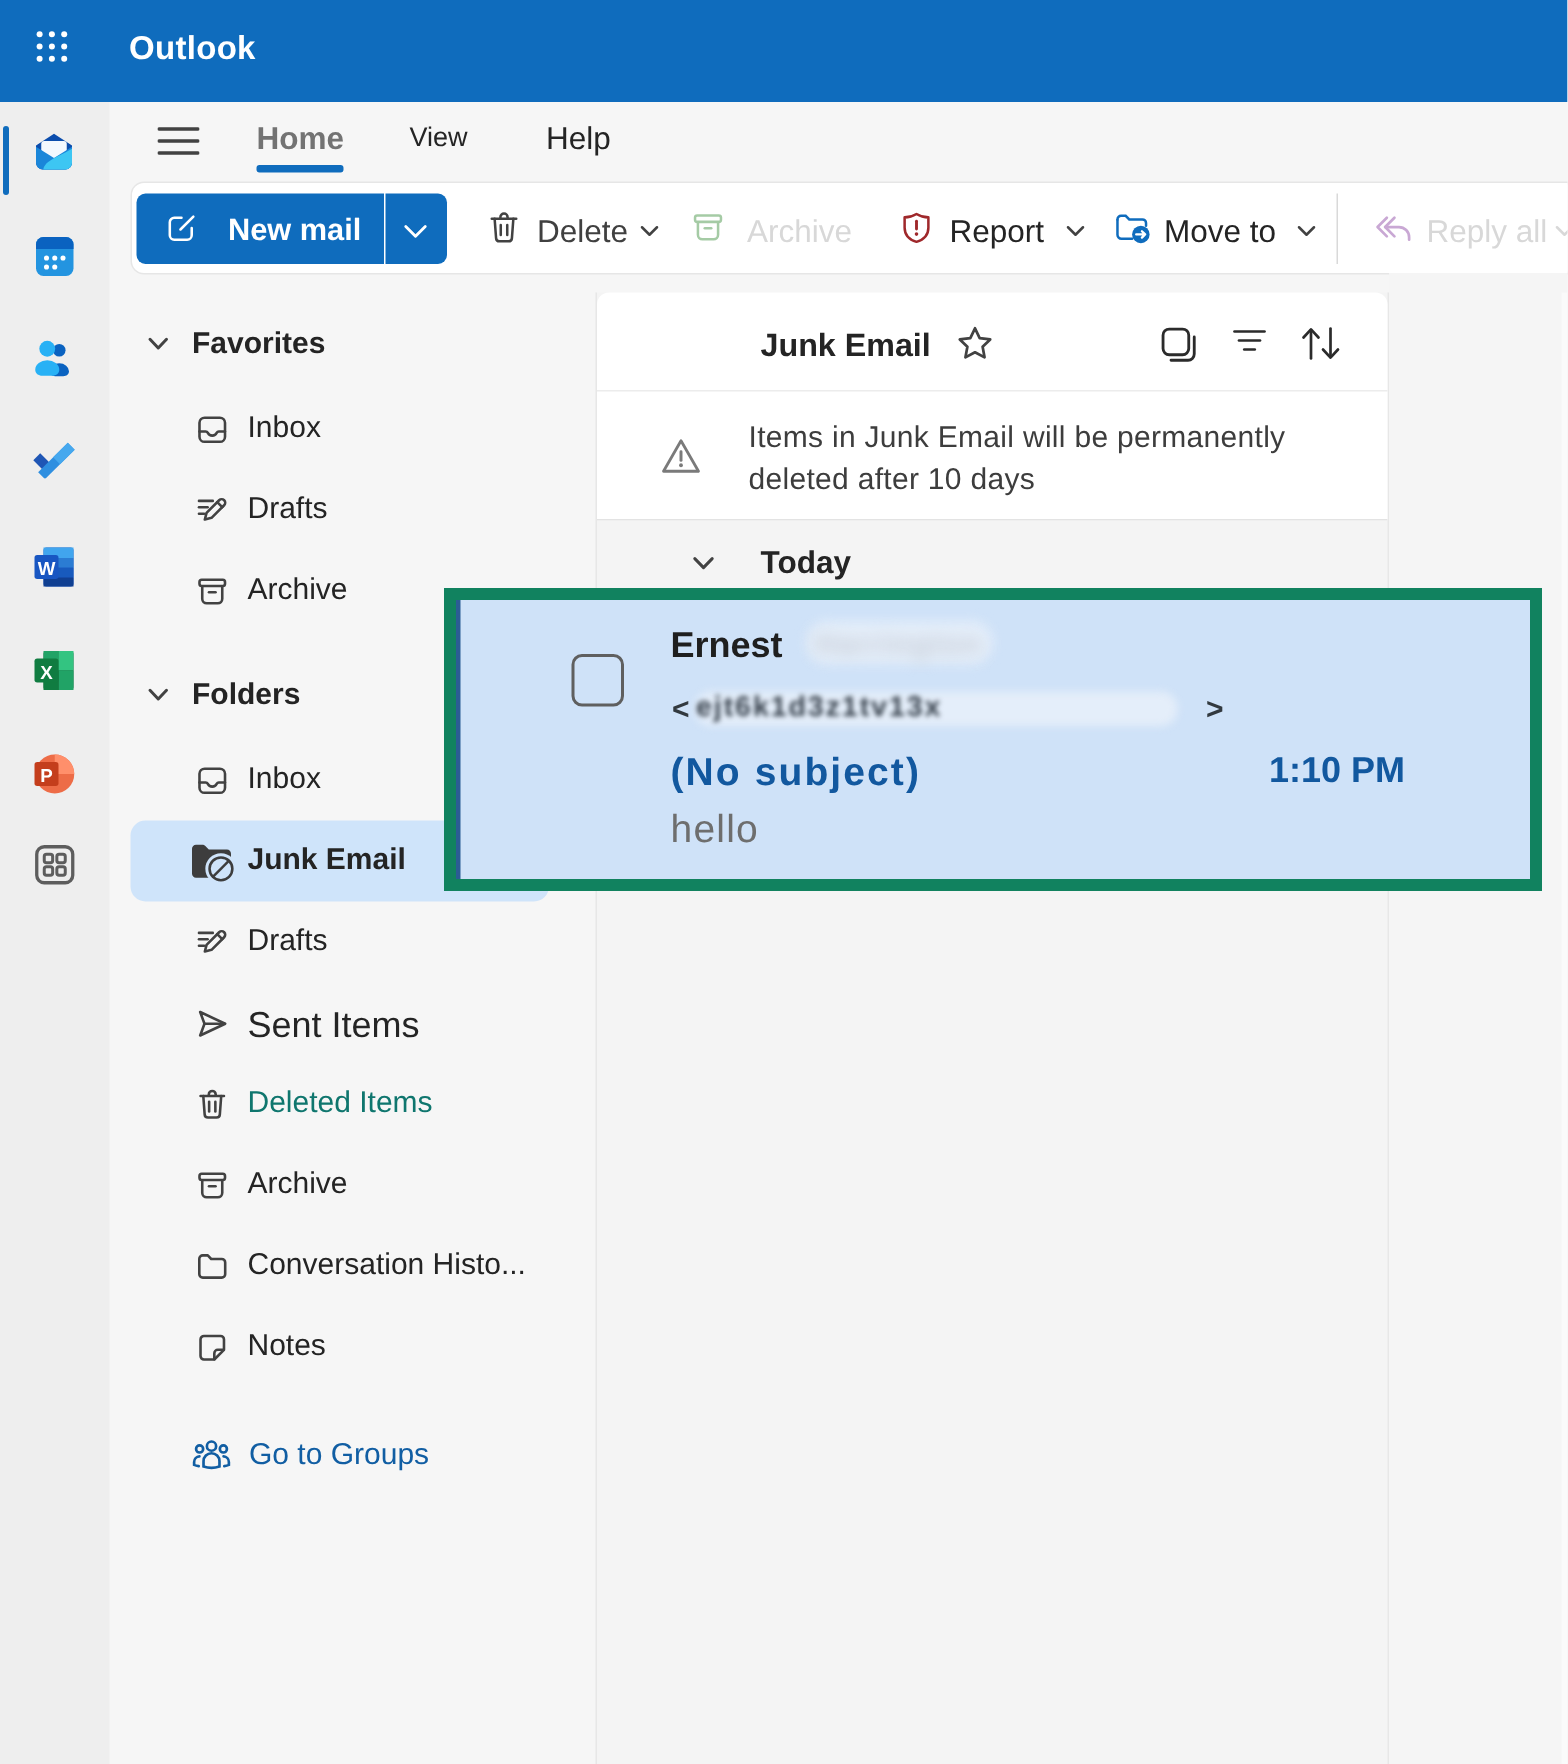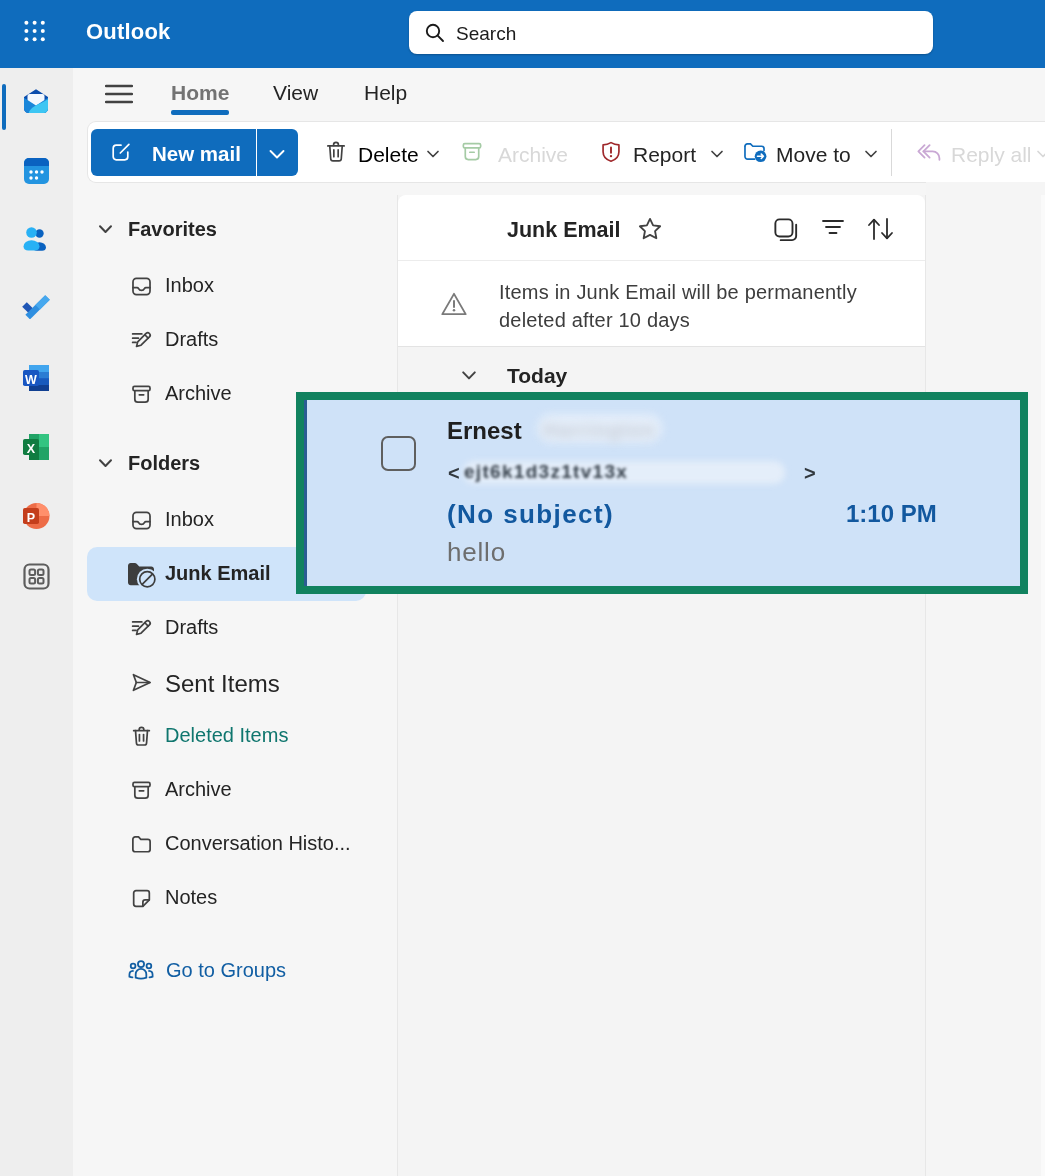--- a/index.html
+++ b/index.html
@@ -21,27 +21,20 @@
         <circle cx="26.8" cy="10.8" r="2"></circle>
       <circle cx="10.4" cy="19" r="2"></circle>
         <circle cx="18.6" cy="19" r="2"></circle>
         <circle cx="26.8" cy="19" r="2"></circle>
       <circle cx="10.4" cy="27.2" r="2"></circle>
         <circle cx="18.6" cy="27.2" r="2"></circle>
         <circle cx="26.8" cy="27.2" r="2"></circle>
     </g>
   </svg>
   <div class="abs" style="left:86px;top:19px;font-size:22px;font-weight:bold;color:#ffffff;letter-spacing:0.2px;">Outlook</div>
-  <div class="abs" id="searchbox" style="left:409px;top:11px;width:524px;height:43px;background:#ffffff;border-radius:8px;box-shadow:0 1px 2px rgba(0,0,0,0.25);">
-    <svg class="abs" style="left:14px;top:10px;" width="23" height="23" viewBox="0 0 23 23">
-      <circle cx="10" cy="10" r="6.2" fill="none" stroke="#1b1b1b" stroke-width="1.9"></circle>
-      <line x1="14.7" y1="14.7" x2="20" y2="20" stroke="#1b1b1b" stroke-width="1.9" stroke-linecap="round"></line>
-    </svg>
-    <div class="abs" style="left:47px;top:12px;font-size:19px;color:#1b1b1b;">Search</div>
-  </div>
 </div>
 
 <div class="abs" id="rail" style="left:0;top:68px;width:73px;height:1108px;background:#eeeeee;">
   <div class="abs" style="left:2px;top:16px;width:4px;height:46px;border-radius:3px;background:#0f6cbd;"></div>
 
   <svg class="abs" style="left:22px;top:19px;" width="28" height="28" viewBox="0 0 28 28">
     <path d="M2 10 L14 2.2 26 10 V21.5 A4.5 4.5 0 0 1 21.5 26 H6.5 A4.5 4.5 0 0 1 2 21.5 Z" fill="#0b4dad"></path>
     <rect x="5.5" y="7" width="17" height="13" rx="2" fill="#f3f8fe"></rect>
     <path d="M2 10.8 L14 18.4 26 10.8 V21.5 A4.5 4.5 0 0 1 21.5 26 H6.5 A4.5 4.5 0 0 1 2 21.5 Z" fill="#1a86d9"></path>
     <path d="M26 12.2 V21.5 A4.5 4.5 0 0 1 21.5 26 H6.8 C7.6 21.8 12.2 19.3 16.8 17 C19.9 15.5 23.3 13.8 26 12.2 Z" fill="#3dc6f3"></path>
@@ -110,21 +103,21 @@
 
 <svg class="abs" style="left:105px;top:84px;" width="28" height="20" viewBox="0 0 28 20">
   <g stroke="#424242" stroke-width="2.3" stroke-linecap="round">
     <line x1="1" y1="2" x2="27" y2="2"></line>
       <line x1="1" y1="10" x2="27" y2="10"></line>
       <line x1="1" y1="18" x2="27" y2="18"></line>
   </g>
 </svg>
 <div class="abs" style="left:171px;top:81px;font-size:21px;font-weight:bold;color:#737373;">Home</div>
 <div class="abs" style="left:171px;top:110px;width:58px;height:4.5px;border-radius:2px;background:#0f6cbd;"></div>
-<div class="abs" style="left:273px;top:81px;font-size:21px;color:#242424;">View</div>
+<div class="abs" style="left:273px;top:81px;font-size:18px;color:#242424;">View</div>
 <div class="abs" style="left:364px;top:81px;font-size:21px;color:#242424;">Help</div>
 
 <div class="abs" id="cmdbar" style="left:88px;top:122px;width:970px;height:60px;background:#ffffff;border-radius:8px;box-shadow:0 0 0 1px #e6e6e6;">
 
   <div class="abs" style="left:3px;top:7px;width:165px;height:47px;background:#0f6cbd;border-radius:6px 0 0 6px;"></div>
   <div class="abs" style="left:169px;top:7px;width:41px;height:47px;background:#0f6cbd;border-radius:0 6px 6px 0;"></div>
   <svg class="abs" style="left:22px;top:19px;" width="22" height="22" viewBox="0 0 22 22">
     <path d="M17.8 11v4.8a3 3 0 0 1-3 3H6.2a3 3 0 0 1-3-3V7.2a3 3 0 0 1 3-3H11" fill="none" stroke="#fff" stroke-width="1.7" stroke-linecap="round"></path>
     <path d="M10.3 12 L18.9 3.4" fill="none" stroke="#fff" stroke-width="1.7" stroke-linecap="round"></path>
   </svg>
@@ -135,21 +128,21 @@
 
   <svg class="abs" style="left:236px;top:18px;" width="24" height="24" viewBox="0 0 20 20">
     <g fill="none" stroke="#424242" stroke-width="1.4" stroke-linecap="round">
       <path d="M8 4.5V4a2 2 0 0 1 2-2h0a2 2 0 0 1 2 2v.5"></path>
       <path d="M3.2 4.9h13.6"></path>
       <path d="M4.8 4.9l.8 10.7a1.9 1.9 0 0 0 1.9 1.8h5a1.9 1.9 0 0 0 1.9-1.8l.8-10.7"></path>
       <path d="M8.2 8.3v5.6"></path>
         <path d="M11.8 8.3v5.6"></path>
     </g>
   </svg>
-  <div class="abs" style="left:270px;top:20.5px;font-size:21px;color:#000000;">Delete</div>
+  <div class="abs" style="left:270px;top:20.5px;font-size:21px;color:#404040;">Delete</div>
   <svg class="abs" style="left:338px;top:27px;" width="14" height="11" viewBox="0 0 14 11">
     <path d="M2 2.5 L7 7.5 12 2.5" fill="none" stroke="#424242" stroke-width="1.7" stroke-linecap="round" stroke-linejoin="round"></path>
   </svg>
 
   <svg class="abs" style="left:372px;top:18px;" width="24" height="24" viewBox="0 0 20 20">
     <g fill="none" stroke="#a5cba5" stroke-width="1.4" stroke-linecap="round">
       <rect x="2.8" y="3" width="14.4" height="3.6" rx="1.2"></rect>
       <path d="M4.4 6.8v7a2.5 2.5 0 0 0 2.5 2.5h6.2a2.5 2.5 0 0 0 2.5-2.5v-7"></path>
       <path d="M8.2 10.2h3.6"></path>
     </g>

